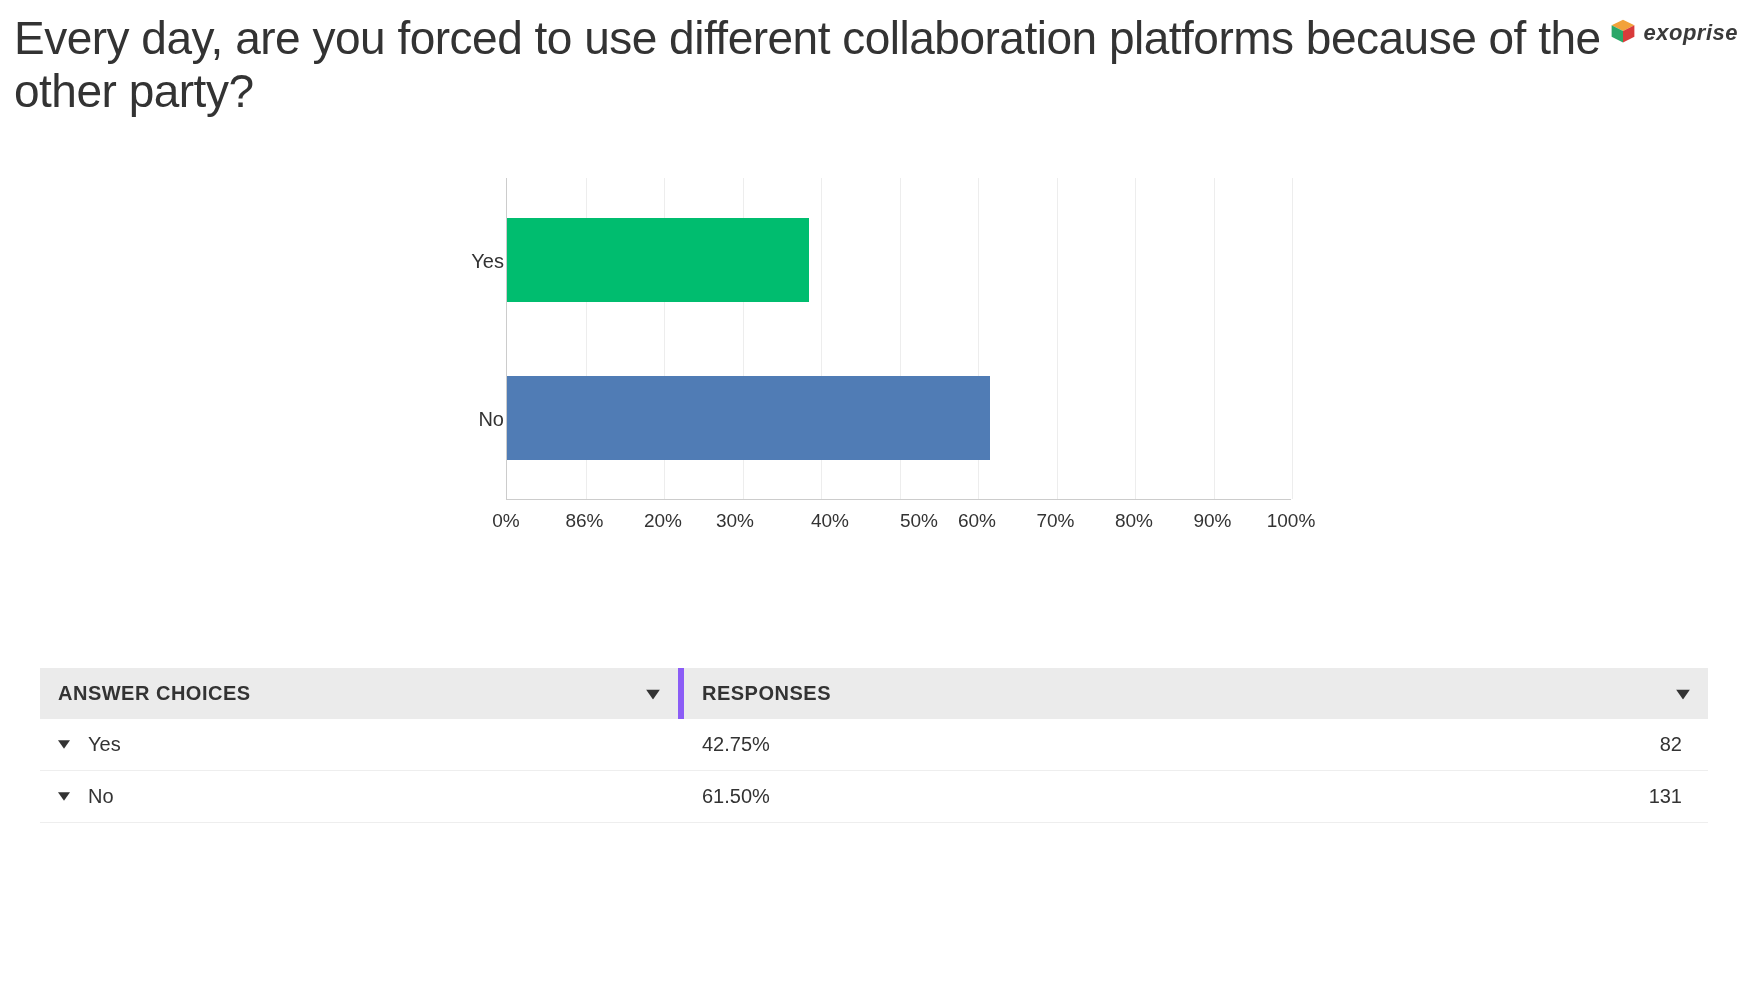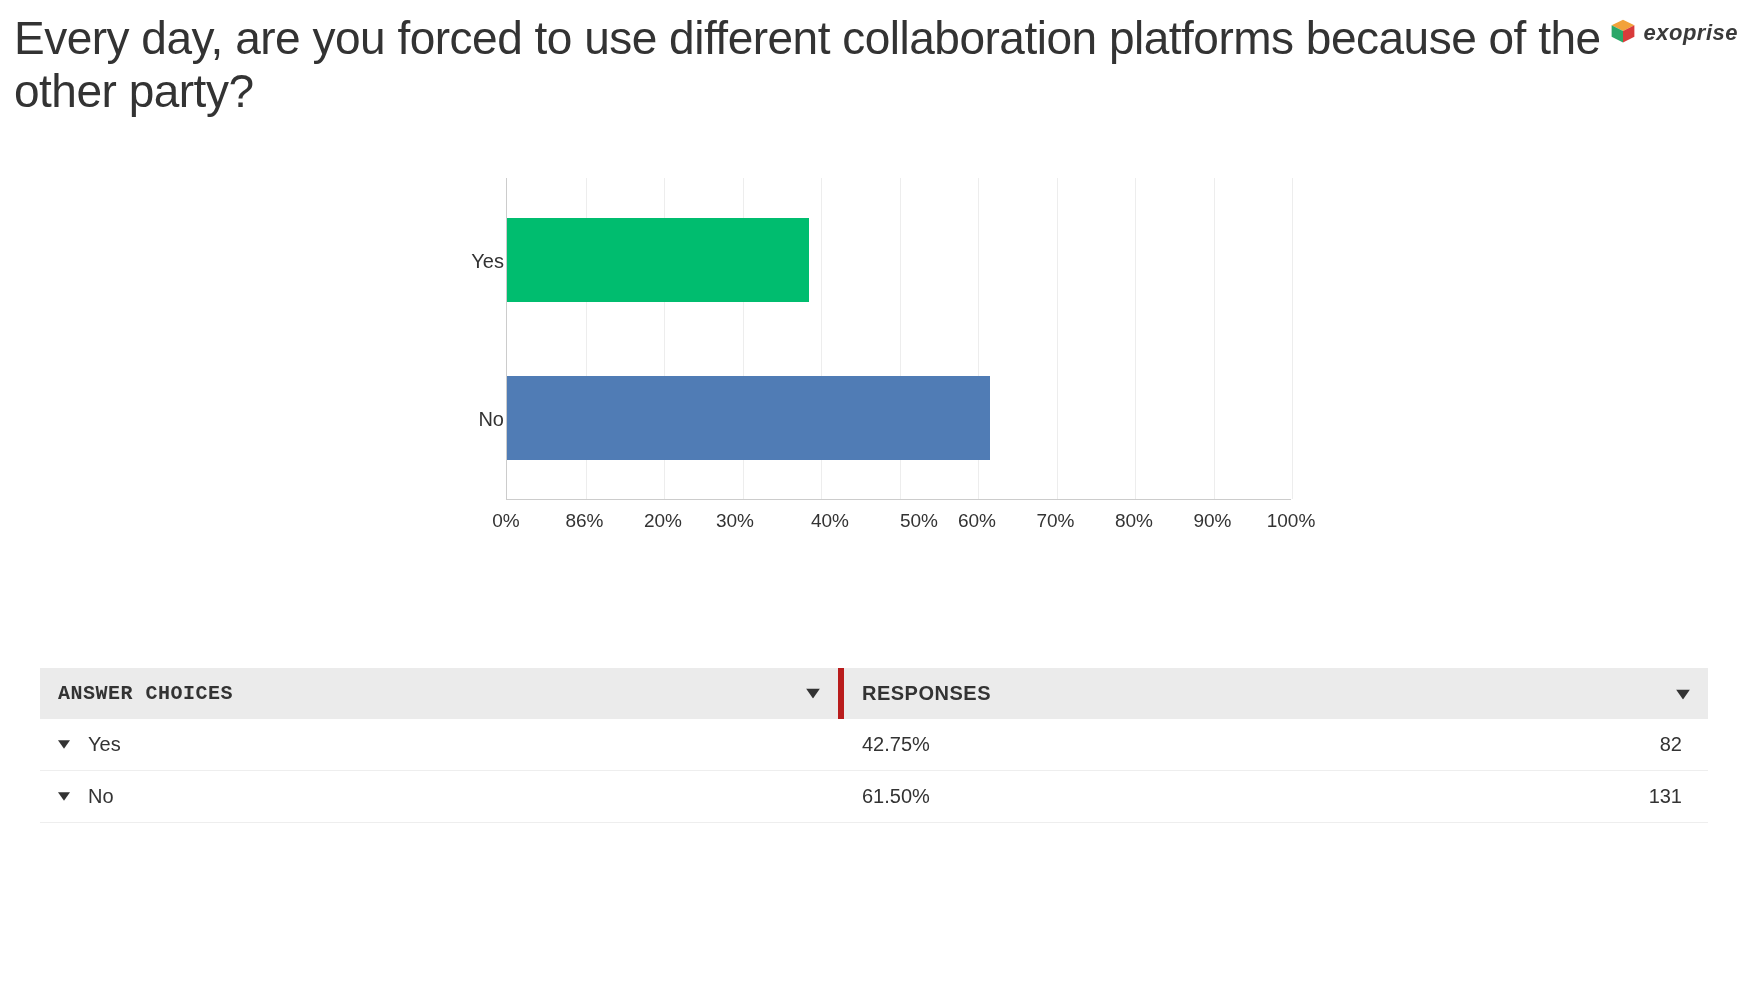--- a/index.html
+++ b/index.html
@@ -107,21 +107,21 @@
   thead th {
     background: #ebebeb;
     font-size: 20px;
     font-weight: 700;
     color: #333333;
     text-align: left;
     padding: 14px 18px;
     position: relative;
     letter-spacing: 0.5px;
   }
-  th.col-ans { width: 804px; border-right: 6px solid #b91c1c; font-family: Liberation Mono, monospace; }
+  th.col-ans { width: 644px; border-right: 6px solid #8b5cf6; }
   th.col-resp { }
   th .sort-caret {
     position: absolute;
     right: 18px;
     top: 50%;
     transform: translateY(-50%);
   }
   tbody td {
     font-size: 20px;
     color: #333333;

